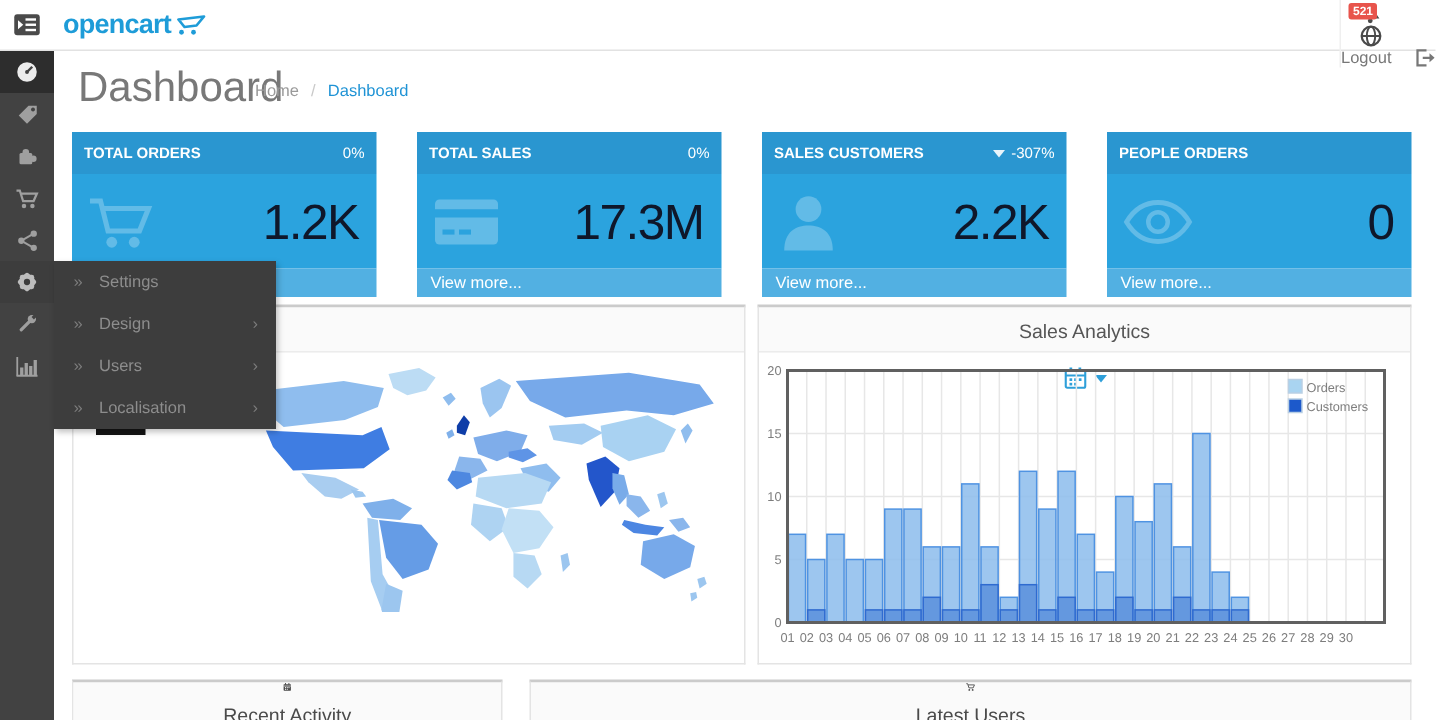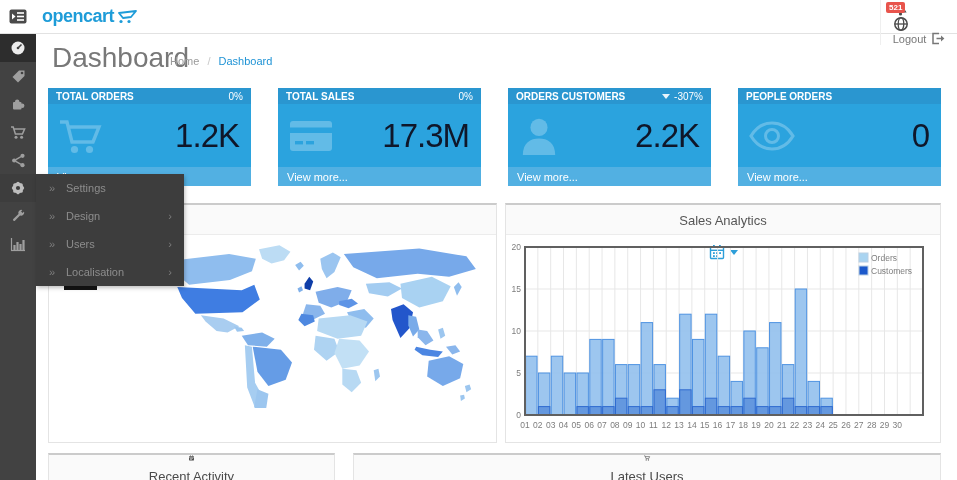--- a/index.html
+++ b/index.html
@@ -11,21 +11,21 @@
     border-bottom:1px solid #e2e2e2; z-index:40; }
   #menu-toggle { position:absolute; left:0; top:0; width:36px; height:33px; display:flex;
     align-items:center; justify-content:center; cursor:pointer; }
   #logo { position:absolute; left:42px; top:6px; display:flex; align-items:center; gap:4px;
     color:#1e9cd8; font-size:18px; font-weight:bold; letter-spacing:-0.5px; cursor:pointer; }
   .hdr-right { position:absolute; right:0; top:0; height:33px; display:flex;flex-direction:column; }
   .hdr-item { height:33px; display:flex; align-items:center; justify-content:center;
     border-left:1px solid #efefef; cursor:pointer; position:relative; }
   #notif-item { width:40px; }
   #globe-item { width:40px; }
-  #logout-item { width:77px; color:#777; font-size:11px; gap:5px; }
+  #logout-item { width:64px; color:#777; font-size:11px; gap:5px;justify-content:space-between; }
   #notif-badge { position:absolute; top:2px; left:5px; background:#e8544c; color:#fff;
     font-size:8px; font-weight:bold; padding:1px 3px; border-radius:2px; line-height:9px; }
 
   
   #sidebar { position:absolute; top:34px; left:0; width:36px; height:446px; background:#424242; z-index:45; }
   .side-item { width:36px; height:28px; display:flex; align-items:center; justify-content:center;
     color:#9f9f9f; cursor:pointer; }
   .side-item.active { background:#2d2d2d; color:#ececec; }
   .side-item.open { background:#3d3d3d; color:#bdbdbd; }
 
@@ -40,21 +40,21 @@
 
   
   #page-title { position:absolute; left:52px; top:42px; font-size:28px; color:#787878; z-index:10; }
   #breadcrumb { position:absolute; left:170px; top:55px; font-size:11px; z-index:10; }
   #breadcrumb .bc-home { color:#9a9a9a; cursor:pointer; }
   #breadcrumb .bc-sep { color:#c9c9c9; margin:0 5px; }
   #breadcrumb .bc-cur { color:#1f93d5; cursor:pointer; }
 
   
   .tile { position:absolute; top:88px; width:203px; height:102px; z-index:10; }
-  .tile-head { height:16px; background:#2a96d0; color:#fff; font-size:10px; font-weight:bold;
+  .tile-head { height:28px; background:#2a96d0; color:#fff; font-size:10px; font-weight:bold;
     display:flex; align-items:center; justify-content:space-between; padding:0 8px; }
   .tile-change { font-weight:normal; display:flex; align-items:center; gap:4px; }
   .tile-body { height:63px; background:#2ba3de; display:flex; align-items:center;
     justify-content:space-between; padding:0 12px 0 10px; }
   .tile-value { color:#0f172a; font-size:33px; font-weight:300; letter-spacing:-1px; }
   .tile-foot { height:19px; background:#52b0e2; color:#fff; font-size:11px;
     display:flex; align-items:center; padding:0 9px; cursor:pointer; }
   .caret-down-w { width:0; height:0; border-left:4px solid transparent; border-right:4px solid transparent;
     border-top:5px solid #e8f4fb; display:inline-block; }
 
@@ -244,21 +244,21 @@
       <rect x="7" y="24" width="8" height="3.4" fill="#2ba3de"></rect>
       <rect x="18" y="24" width="8" height="3.4" fill="#2ba3de"></rect>
     </svg>
     <span class="tile-value">17.3M</span>
   </div>
   <div class="tile-foot">View more...</div>
 </div>
 
 <div class="tile" style="left:508px">
   <div class="tile-head">
-    <span>ORDERS CUSTOMERS</span>
+    <span>SALES CUSTOMERS</span>
     <span class="tile-change">
       <span class="caret-down-w"></span>
       <span>-307%</span>
     </span>
   </div>
   <div class="tile-body">
     <svg width="42" height="40" viewBox="0 0 44 42">
       <circle cx="22" cy="12" r="9" fill="#62bbe7"></circle>
       <path d="M5 41 C5 28 13 23.5 22 23.5 C31 23.5 39 28 39 41 Z" fill="#62bbe7"></path>
     </svg>

